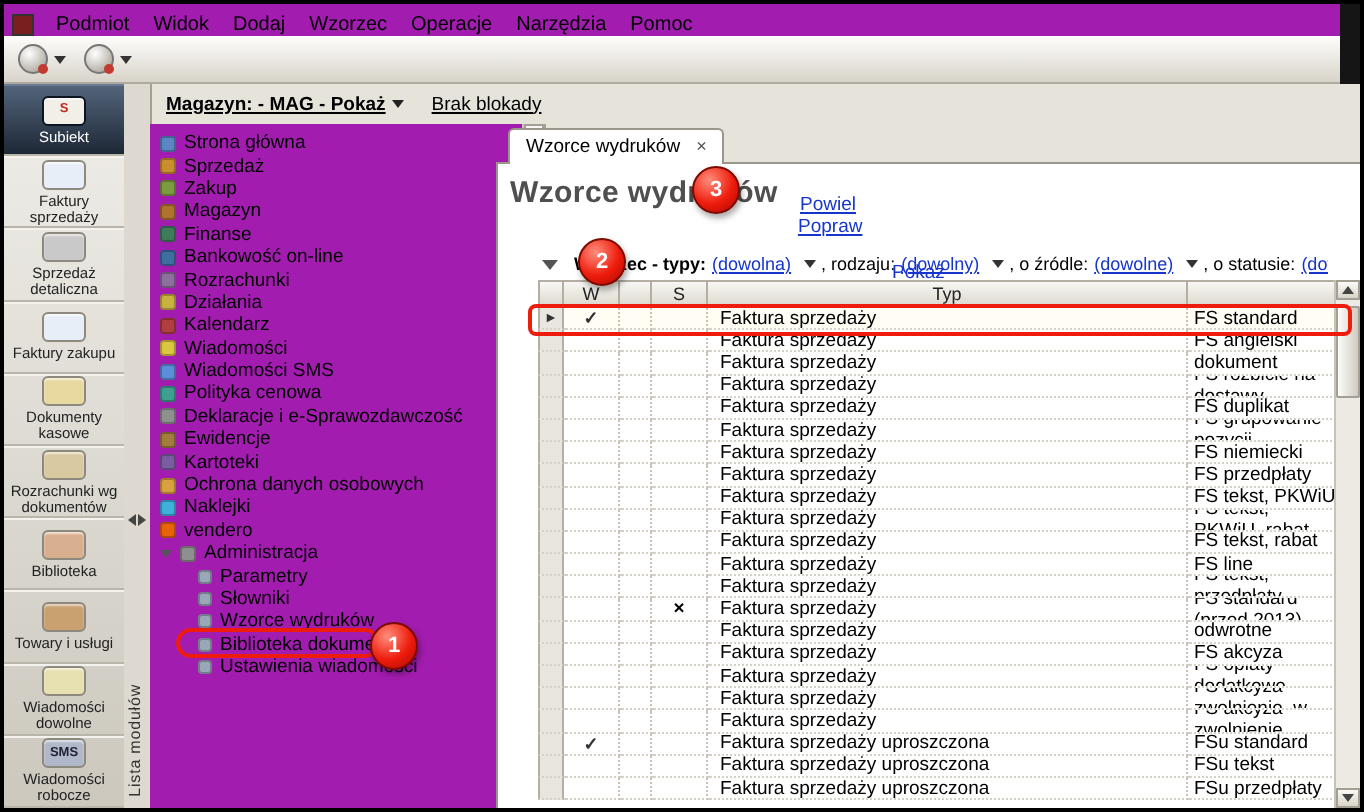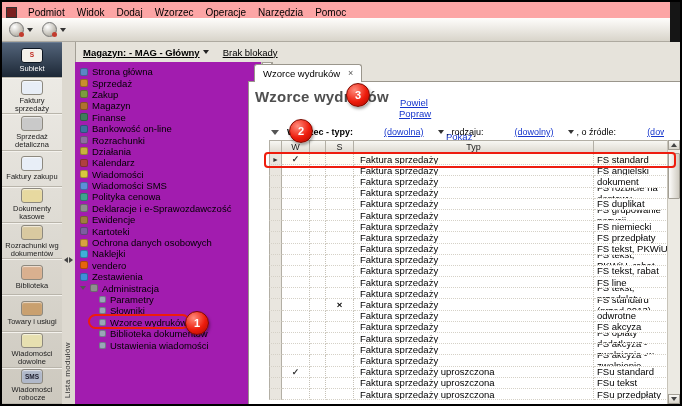--- a/index.html
+++ b/index.html
@@ -1,20 +1,20 @@
 <!DOCTYPE html>
 <html><head>
 <meta charset="utf-8">
 <style>
   html,body{margin:0;padding:0;background:#9a9a9a;}
   .window{position:relative;width:682px;height:406px;box-sizing:border-box;border:2px solid #000;
           background:#e6e3db;font-family:"Liberation Sans",sans-serif;overflow:hidden;color:#000;}
 
   
-  .menubar{position:absolute;top:0;left:0;right:0;height:20px;background:#fca5a5;display:flex;align-items:center;font-size:10px;}
+  .menubar{position:absolute;top:0;left:0;right:0;height:20px;background:#a21caf;display:flex;align-items:center;font-size:10px;}
   .app-icon{width:9px;height:9px;background:#7a1f1f;border:1px solid #333;margin:0 5px 0 4px;flex:0 0 auto;}
   .menubar-items{display:flex;align-items:center;}
   .menu-item{padding:1px 6px;white-space:nowrap;}
 
   
   .toolbar{position:absolute;top:16px;left:0;right:0;height:24px;background:linear-gradient(#fefdfb,#d8d4ca);
            border-bottom:1px solid #aeaaa0;display:flex;align-items:center;padding-left:4px;gap:3px;box-sizing:border-box;}
   .tb-btn{width:30px;height:20px;display:flex;align-items:center;justify-content:center;gap:3px;border-radius:2px;}
   .tb-icon{width:13px;height:13px;border-radius:50%;background:radial-gradient(circle at 35% 30%,#ffffff,#b9b5ab 70%,#8d897f);
            border:1px solid #777;position:relative;}
@@ -84,21 +84,21 @@
   .page-title{position:absolute;top:6px;left:6px;font-size:15px;font-weight:bold;color:#4f4f4f;letter-spacing:.2px;}
   .link{position:absolute;color:#1535cc;text-decoration:underline;font-size:9.5px;white-space:nowrap;}
   .lnk-powiel{top:15px;left:151px;}
   .lnk-pokaz{top:15px;left:197px;margin-top:34px;}
   .lnk-popraw{top:26px;left:150px;}
 
   .filter-row{position:absolute;top:43px;left:22px;right:16px;height:14px;display:flex;align-items:center;
               gap:3px;font-size:9px;white-space:nowrap;overflow:hidden;}
   .funnel{width:0;height:0;border-left:4px solid transparent;border-right:4px solid transparent;border-top:5px solid #555;margin-right:5px;flex:0 0 auto;}
   .flt-prefix{font-weight:bold;}
-  .flt-value{color:#1535cc;text-decoration:underline;display:inline-flex;align-items:center;gap:14px;margin-left:28px;}
+  .flt-value{color:#1535cc;text-decoration:underline;display:inline-flex;align-items:center;gap:6px;}
   .flt-dd{width:0;height:0;border-left:3px solid transparent;border-right:3px solid transparent;border-top:4px solid #333;}
 
   
   .grid{position:absolute;top:58px;left:20px;width:401px;bottom:2px;font-size:9.5px;overflow:hidden;}
   .g-header{display:flex;height:14px;}
   .g-header .cell{background:linear-gradient(#f8f7f3,#dcd8ce);border-right:1px solid #b3afa5;border-top:1px solid #b3afa5;
                   border-bottom:1px solid #8f8b81;box-sizing:border-box;display:flex;align-items:center;justify-content:center;
                   font-size:9px;color:#222;padding:0;}
   .g-header .c-m{border-left:1px solid #b3afa5;}
   .g-row{display:flex;height:11.2px;background:#fff;}
@@ -206,21 +206,21 @@
   <div class="modstrip">
     <div class="modstrip-arrows">
       <span class="tri-l"></span>
       <span class="tri-r"></span>
     </div>
     <div class="modstrip-label">Lista modułów</div>
   </div>
 
   <div class="magbar">
     <span class="mag-link">
-      <span>Magazyn: - MAG - Główny</span>
+      <span>Magazyn: - MAG - Pokaż</span>
       <span class="mag-dd"></span>
     </span>
     <span class="brak-link">Brak blokady</span>
   </div>
 
   <div class="treepanel">
     <div class="tree-items">
         <div class="tree-item">
           <span class="tree-icon" style="background: rgb(91, 135, 197);"></span>
           <span class="tree-label">Strona główna</span>
@@ -285,24 +285,20 @@
           <span class="tree-icon" style="background: rgb(217, 160, 63);"></span>
           <span class="tree-label">Ochrona danych osobowych</span>
         </div>
         <div class="tree-item">
           <span class="tree-icon" style="background: rgb(63, 176, 217);"></span>
           <span class="tree-label">Naklejki</span>
         </div>
         <div class="tree-item">
           <span class="tree-icon" style="background: rgb(232, 100, 12);"></span>
           <span class="tree-label">vendero</span>
-        </div>
-        <div class="tree-item">
-          <span class="tree-icon" style="background: rgb(63, 143, 217);"></span>
-          <span class="tree-label">Zestawienia</span>
         </div>
         <div class="tree-item">
           <span class="expand-arrow"></span>
           <span class="tree-icon" style="background: rgb(143, 143, 143);"></span>
           <span class="tree-label">Administracja</span>
         </div>
         <div class="tree-item child">
           <span class="tree-icon" style="background: rgb(154, 167, 184);"></span>
           <span class="tree-label">Parametry</span>
         </div>

